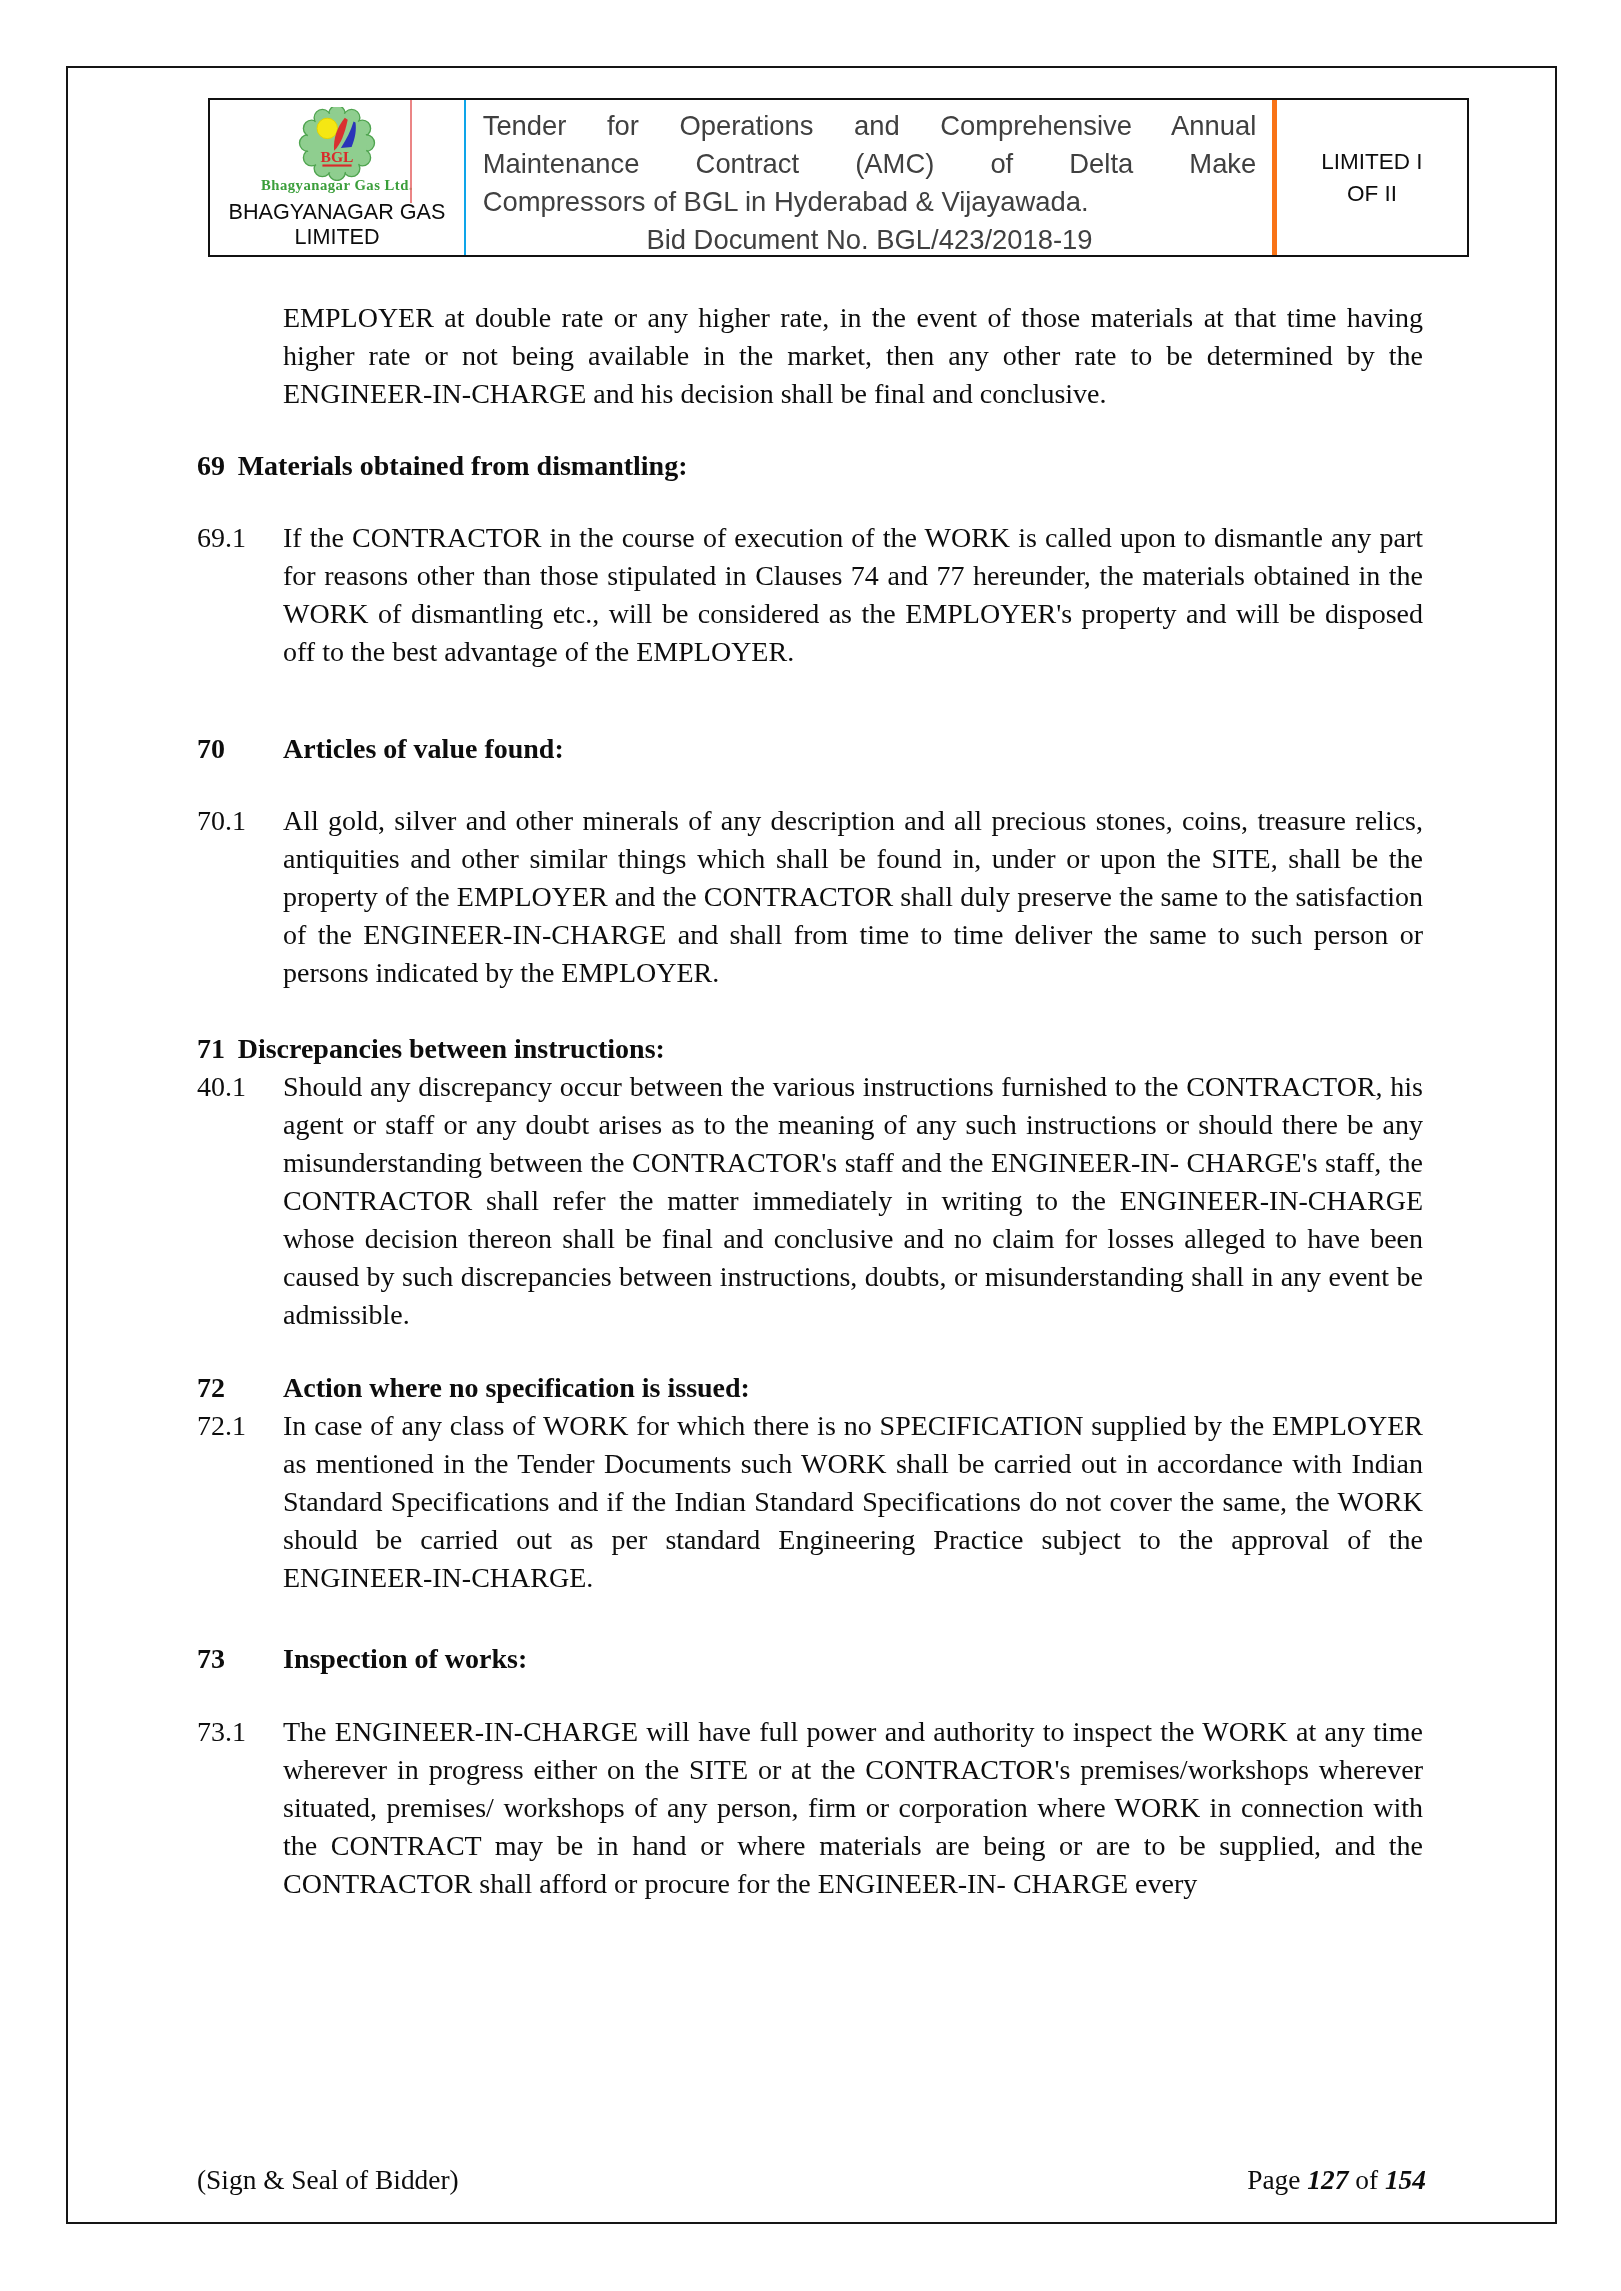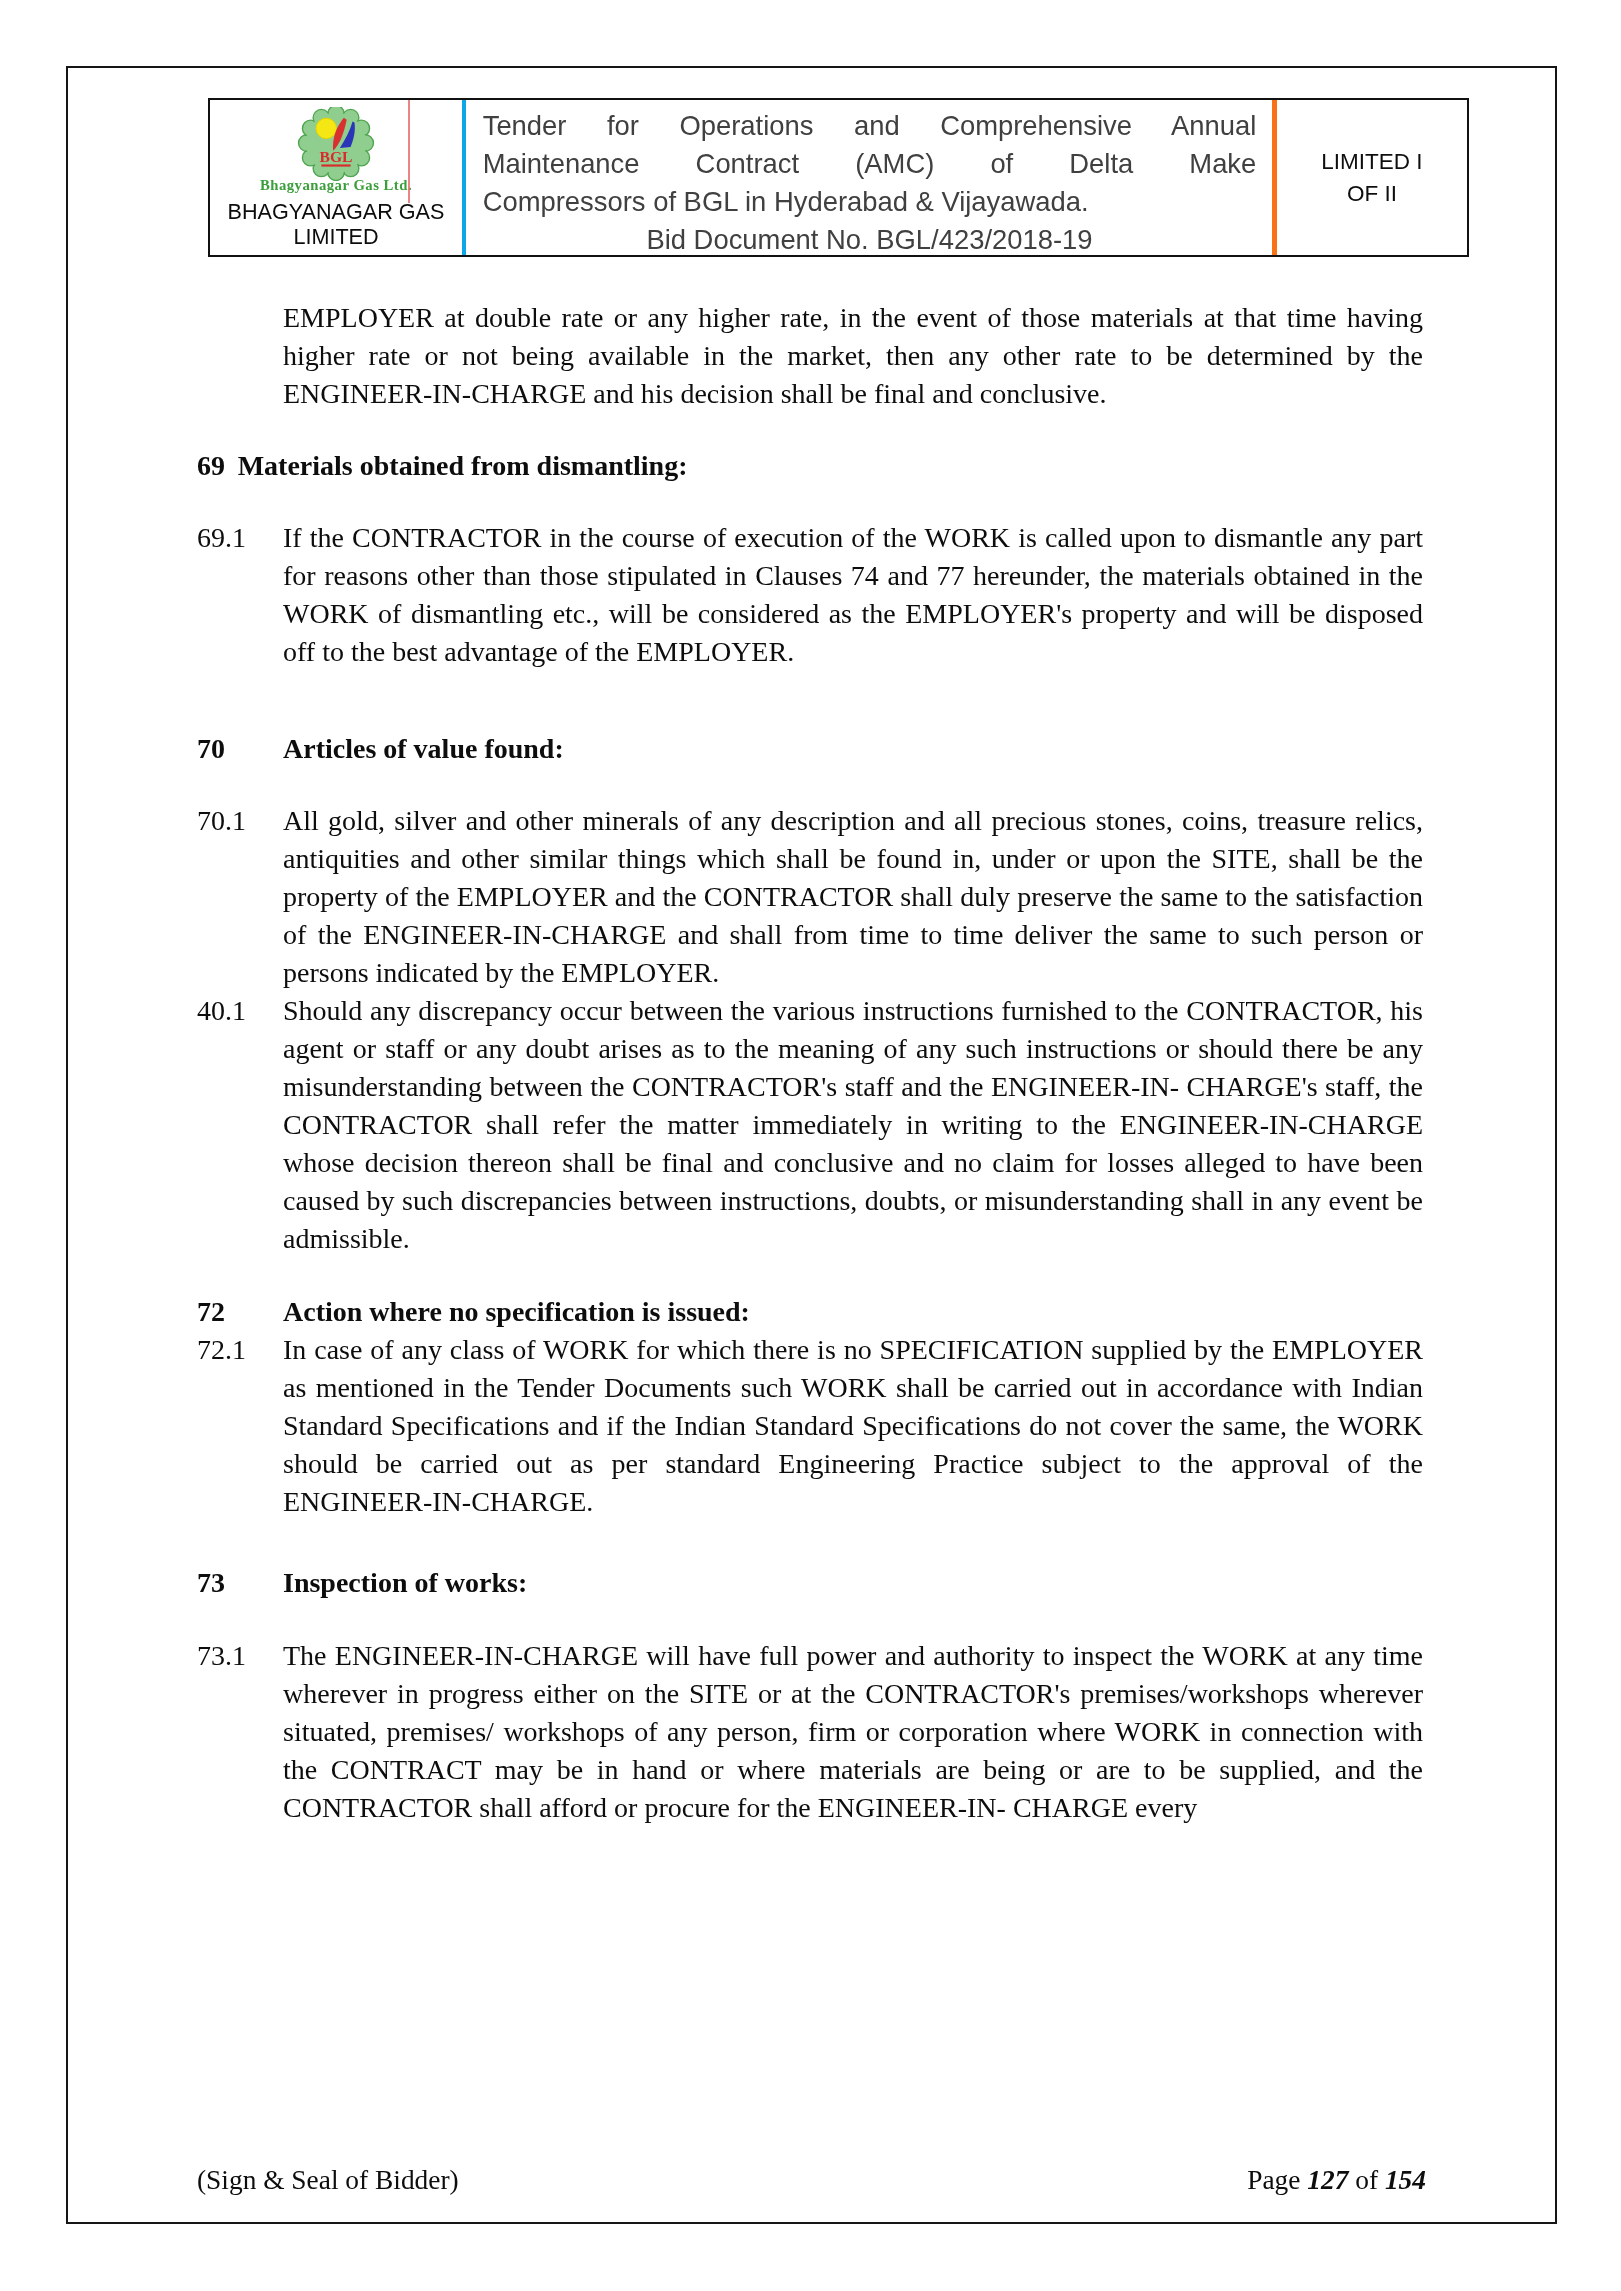--- a/index.html
+++ b/index.html
@@ -18,21 +18,21 @@
   
   .header-table {
     position:absolute; left:140px; top:30px;
     width:1261px; height:159px;
     display:flex;
     border:2px solid #111111;
     font-family:"Liberation Sans","DejaVu Sans",sans-serif;
   }
   .cell { height:100%; }
   .logo-cell {
-    width:256px; border-right:4px solid #0ea5e9;
+    width:256px; border-right:2px solid #0ea5e9;
     position:relative; text-align:center;
     display:flex; flex-direction:column; align-items:center;
   }
   .logo-svg { margin-top:6.9px; display:block; }
   .logo-caption {
     font-family:"Liberation Serif","DejaVu Serif",serif;
     font-size:14.7px; font-weight:bold; letter-spacing:0.5px;
     margin-top:-2.9px; line-height:15.7px;
   }
   .company-name {
@@ -153,20 +153,23 @@
 
     <div class="section-heading tabbed mt-h70">
       <span class="h-num">70</span>
       <span>Articles of value found:</span>
     </div>
     <div class="clause mt-c70">
       <span class="c-num">70.1</span>
       <div class="c-text">All gold, silver and other minerals of any description and all precious stones, coins, treasure relics, antiquities and other similar things which shall be found in, under or upon the SITE, shall be the property of the EMPLOYER and the CONTRACTOR shall duly preserve the same to the satisfaction of the ENGINEER-IN-CHARGE and shall from time to time deliver the same to such person or persons indicated by the EMPLOYER.</div>
     </div>
 
+    <div class="section-heading runin mt-h71">
+      <span class="h-num-inline">71</span><span>Discrepancies between instructions:</span>
+    </div>
     <div class="clause mt-c71">
       <span class="c-num">40.1</span>
       <div class="c-text">Should any discrepancy occur between the various instructions furnished to the CONTRACTOR, his agent or staff or any doubt arises as to the meaning of any such instructions or should there be any misunderstanding between the CONTRACTOR's staff and the ENGINEER-IN- CHARGE's staff, the CONTRACTOR shall refer the matter immediately in writing to the ENGINEER-IN-CHARGE whose decision thereon shall be final and conclusive and no claim for losses alleged to have been caused by such discrepancies between instructions, doubts, or misunderstanding shall in any event be admissible.</div>
     </div>
 
     <div class="section-heading tabbed mt-h72">
       <span class="h-num">72</span>
       <span>Action where no specification is issued:</span>
     </div>
     <div class="clause mt-c72">

